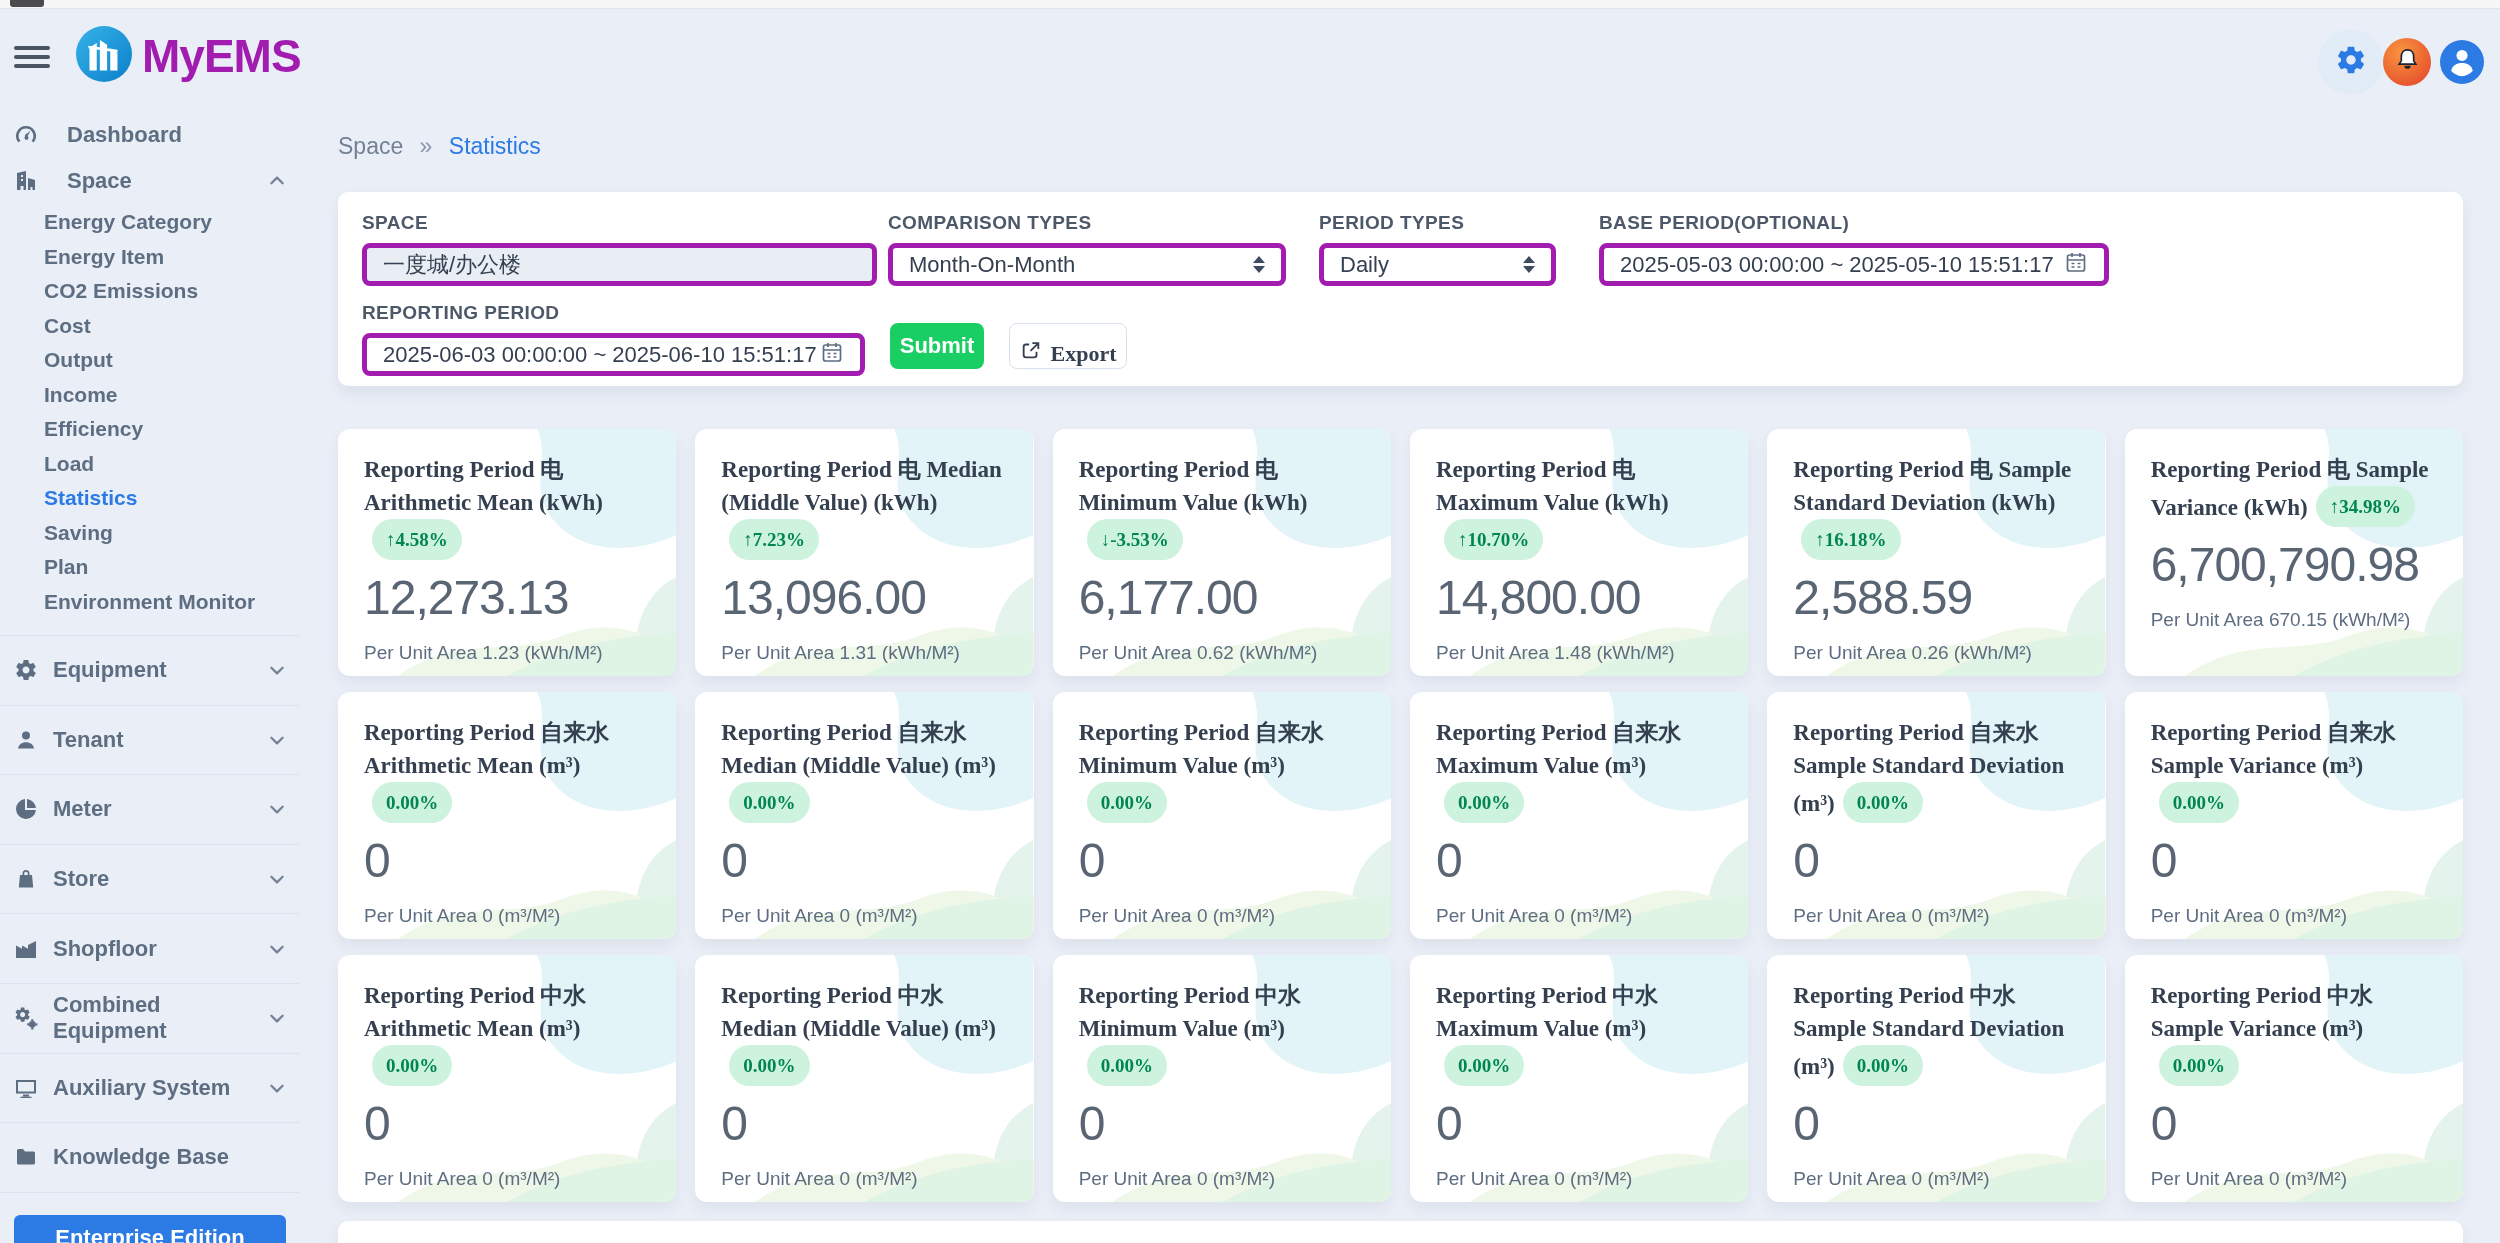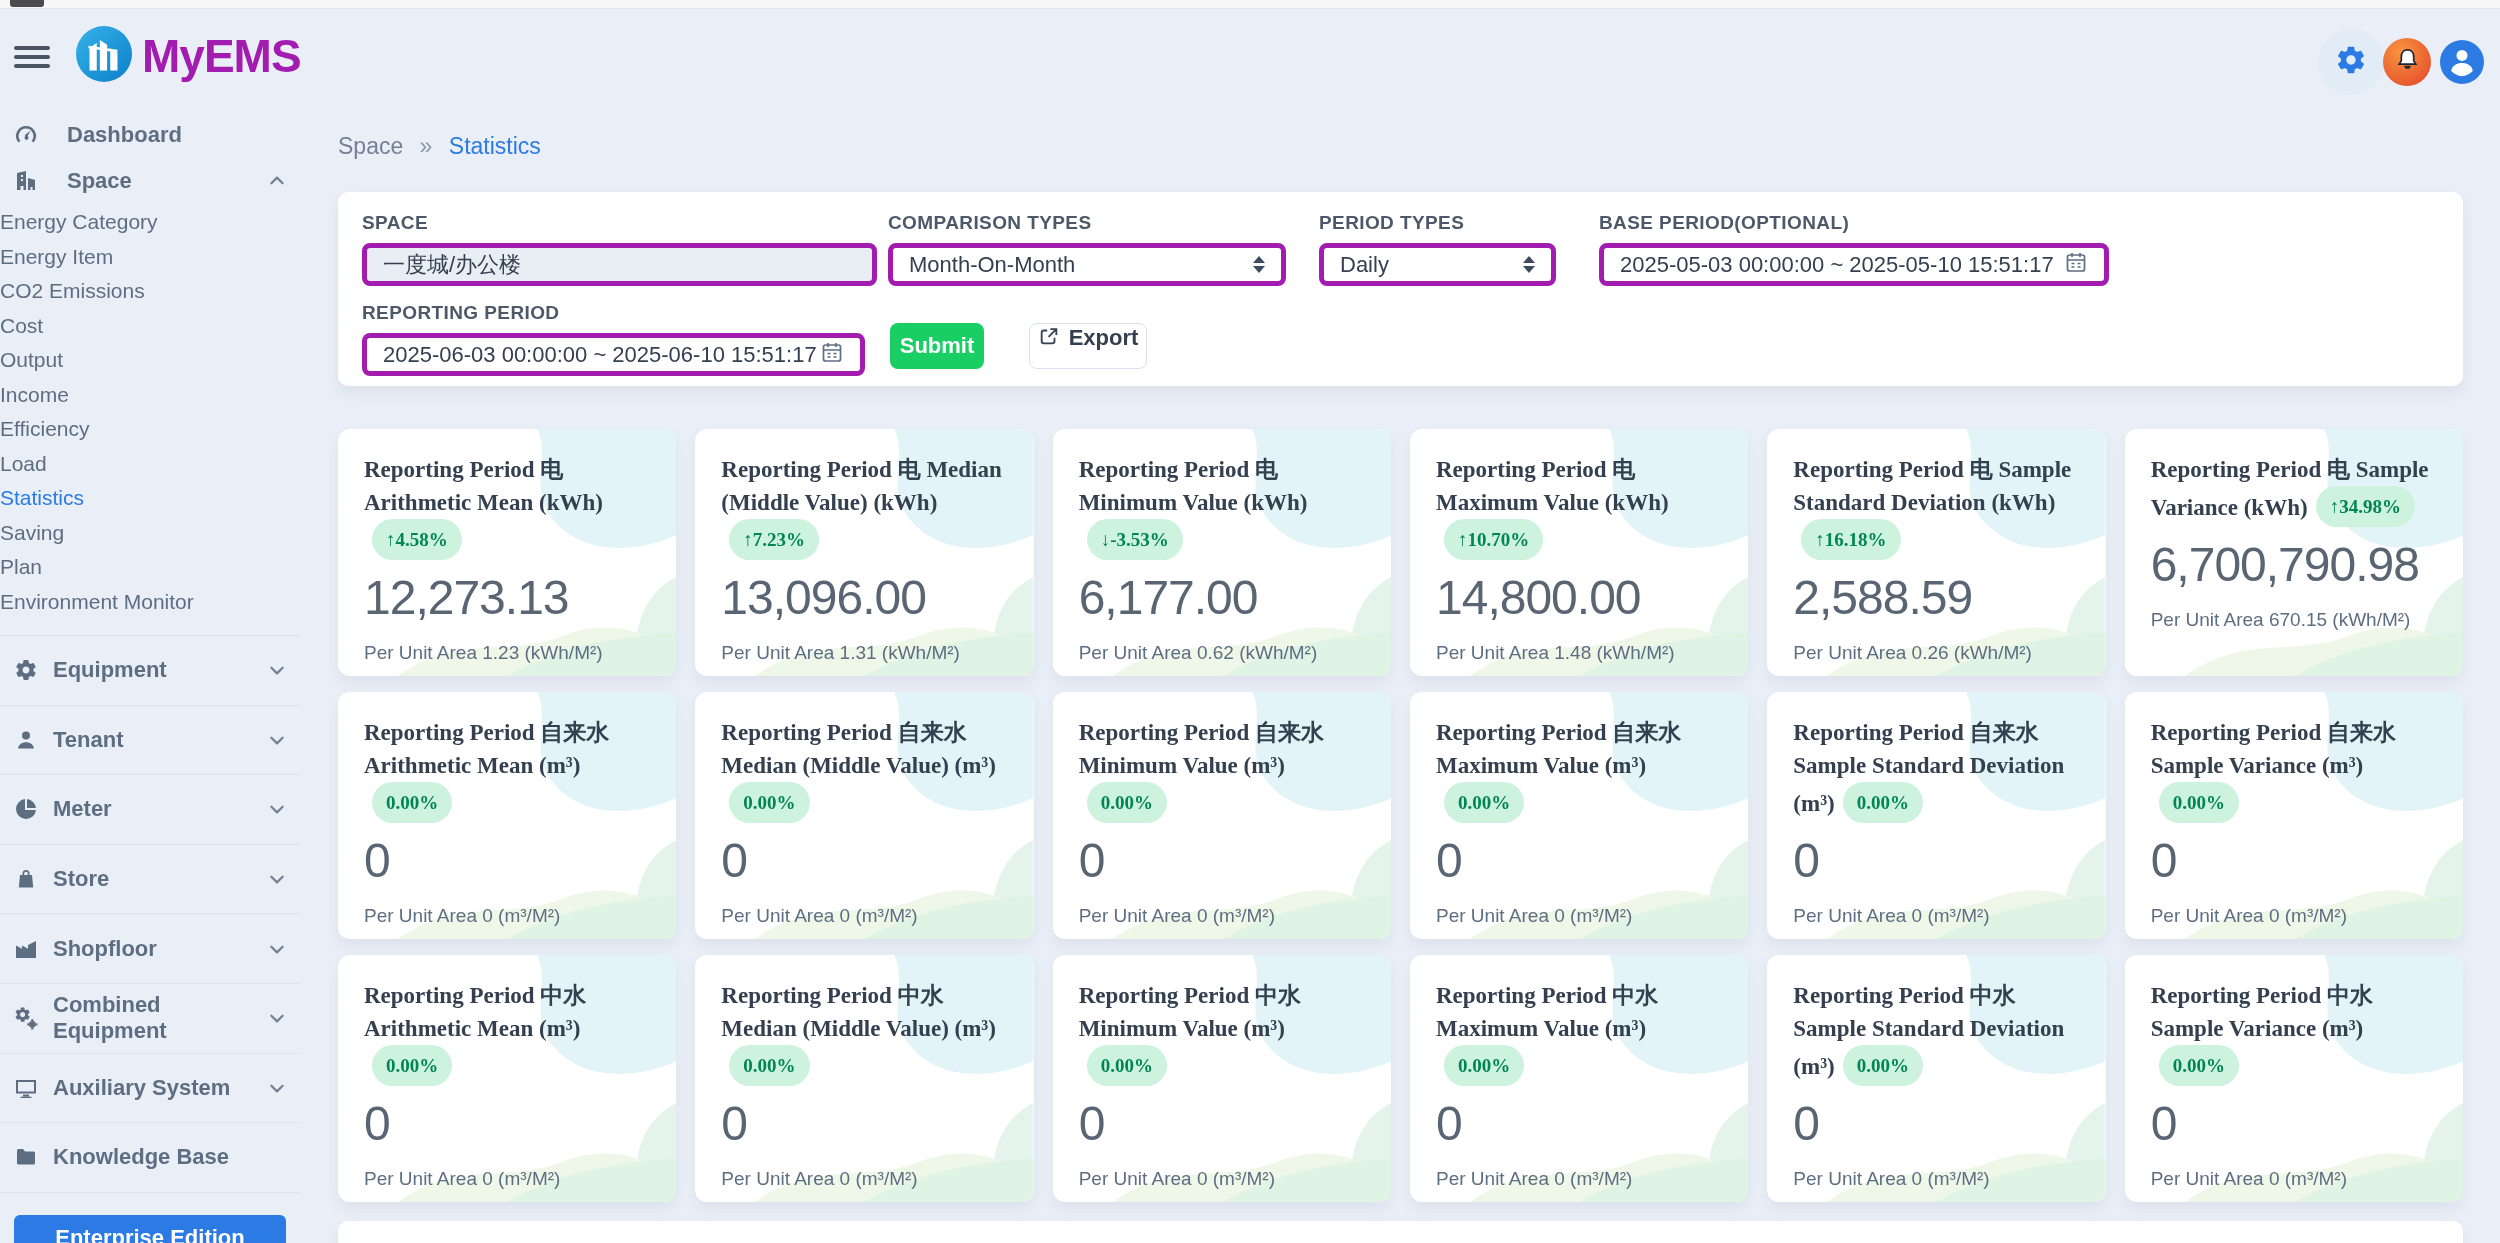--- a/index.html
+++ b/index.html
@@ -22,21 +22,21 @@
              background:#2c7be5;display:flex;align-items:center;justify-content:center;overflow:hidden;cursor:pointer;z-index:5;}
   
   .sidebar{position:absolute;left:0;top:0;width:300px;height:100%;z-index:4;}
   .side-item{display:flex;align-items:center;gap:29px;padding:0 14px;color:#5e6e82;font-weight:600;
              font-size:22px;cursor:pointer;}
   .side-item .ic{width:24px;height:24px;display:flex;align-items:center;justify-content:center;color:#5e6e82;flex:0 0 auto;}
   .side-item .chev{margin-left:auto;display:flex;}
   #item-dashboard{position:absolute;top:114px;left:0;right:0;height:42px;}
   #item-space{position:absolute;top:158px;left:0;right:0;height:46px;}
   #space-children{position:absolute;top:205px;left:0;right:0;margin:0;padding:0;list-style:none;}
-  .side-sub{height:34.5px;display:flex;align-items:center;font-size:21px;font-weight:400;
+  .side-sub{height:34.5px;display:flex;align-items:center;padding-left:44px;font-size:21px;font-weight:700;
             color:#5e6e82;cursor:pointer;}
   .side-sub.active{color:#2c7be5;}
   #side-bottom{position:absolute;top:635px;left:0;right:0;}
   .bot-item{height:69.6px;border-top:1px solid #dce3ee;display:flex;align-items:center;gap:15px;
             padding:0 14px;color:#5e6e82;font-weight:600;font-size:22px;cursor:pointer;box-sizing:border-box;}
   .bot-item .ic{width:24px;height:24px;display:flex;align-items:center;justify-content:center;flex:0 0 auto;}
   .bot-item .chev{margin-left:auto;display:flex;}
   #side-bottom .end-line{border-top:1px solid #dce3ee;height:0;}
   .edition-btn{position:absolute;left:14px;top:1215px;width:272px;height:46px;background:#2c7be5;color:#fff;
                font-size:22px;font-weight:700;border:none;border-radius:6px;cursor:pointer;
@@ -58,22 +58,22 @@
   .tri-up{width:0;height:0;border-left:6px solid transparent;border-right:6px solid transparent;border-bottom:7px solid #3d4b5e;}
   .tri-down{width:0;height:0;border-left:6px solid transparent;border-right:6px solid transparent;border-top:7px solid #3d4b5e;}
   #f-space{left:24px;top:20px;width:515px;}
   #f-comp{left:550px;top:20px;width:398px;}
   #f-period{left:981px;top:20px;width:237px;}
   #f-base{left:1261px;top:20px;width:510px;}
   #f-report{left:24px;top:110px;width:503px;}
   .btn-submit{position:absolute;left:552px;top:131px;width:94px;height:46px;background:#19ce63;color:#fff;
               font-size:22px;font-weight:700;border:none;border-radius:8px;cursor:pointer;font-family:inherit;}
   .btn-export{position:absolute;left:671px;top:131px;width:118px;height:46px;background:#fff;border:1px solid #d8e2ef;
-              border-radius:8px;font-size:22px;font-weight:600;color:#344050;display:flex;align-items:flex-start;
-              justify-content:center;gap:9px;cursor:pointer;font-family:Liberation Sans, sans-serif;margin-left:20px;}
+              border-radius:8px;font-size:22px;font-weight:600;color:#344050;display:flex;align-items:flex-end;
+              justify-content:center;gap:9px;cursor:pointer;font-family:Liberation Serif, serif;}
   
   .cards{position:absolute;left:338px;top:429px;width:2125px;display:grid;
          grid-template-columns:repeat(6,1fr);column-gap:19px;row-gap:16px;z-index:2;}
   .card{position:relative;height:247px;background:#fff;border-radius:12px;overflow:hidden;
         box-shadow:0 7px 14px rgba(65,69,88,.07);}
   .deco{position:absolute;inset:0;}
   .deco svg{width:100%;height:100%;display:block;}
   .card-inner{position:relative;padding:24px 20px 0 26px;z-index:1;}
   .card-title{margin:0;font-size:23px;line-height:33px;color:#344050;font-weight:600;font-family:Liberation Serif, serif;}
   .badge{display:inline-block;background:#cdf2de;color:#00864e;font-size:19px;font-weight:700;

